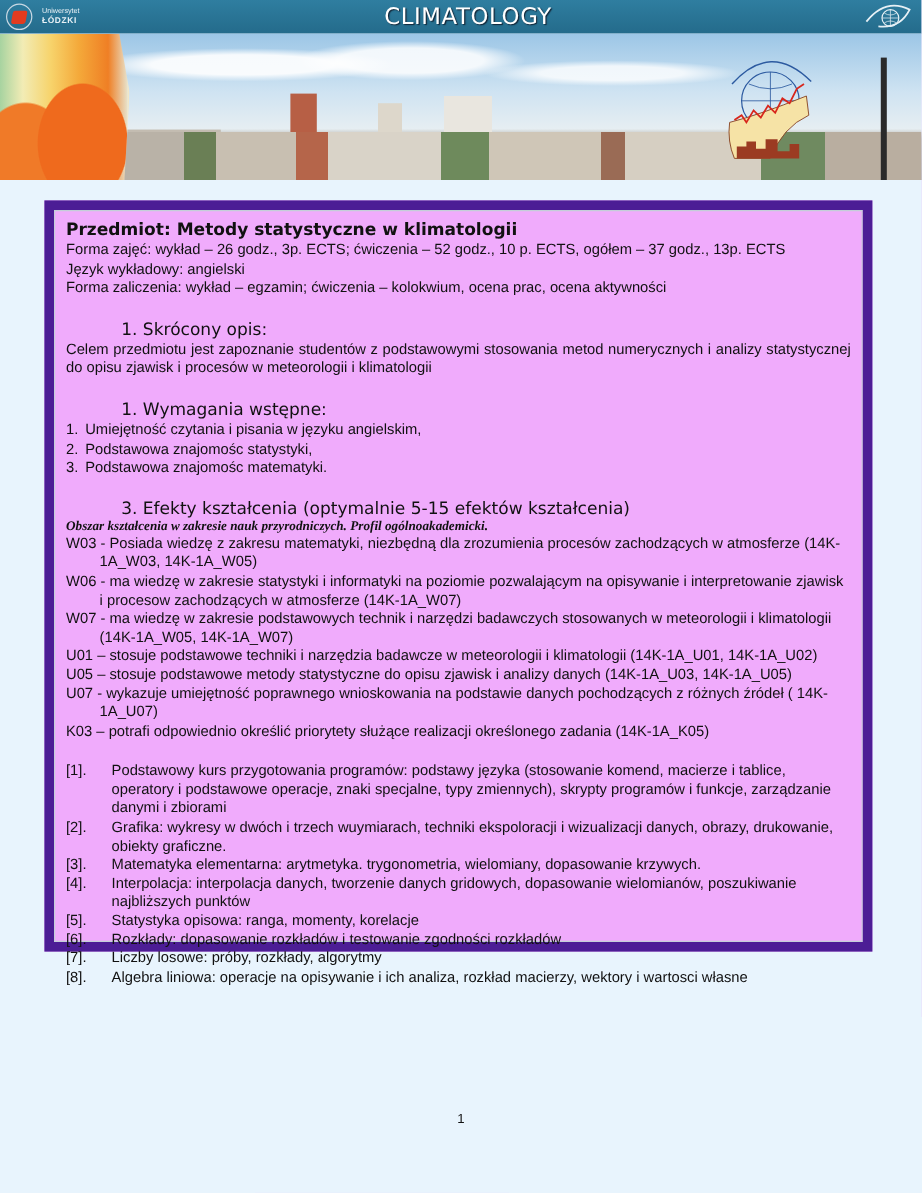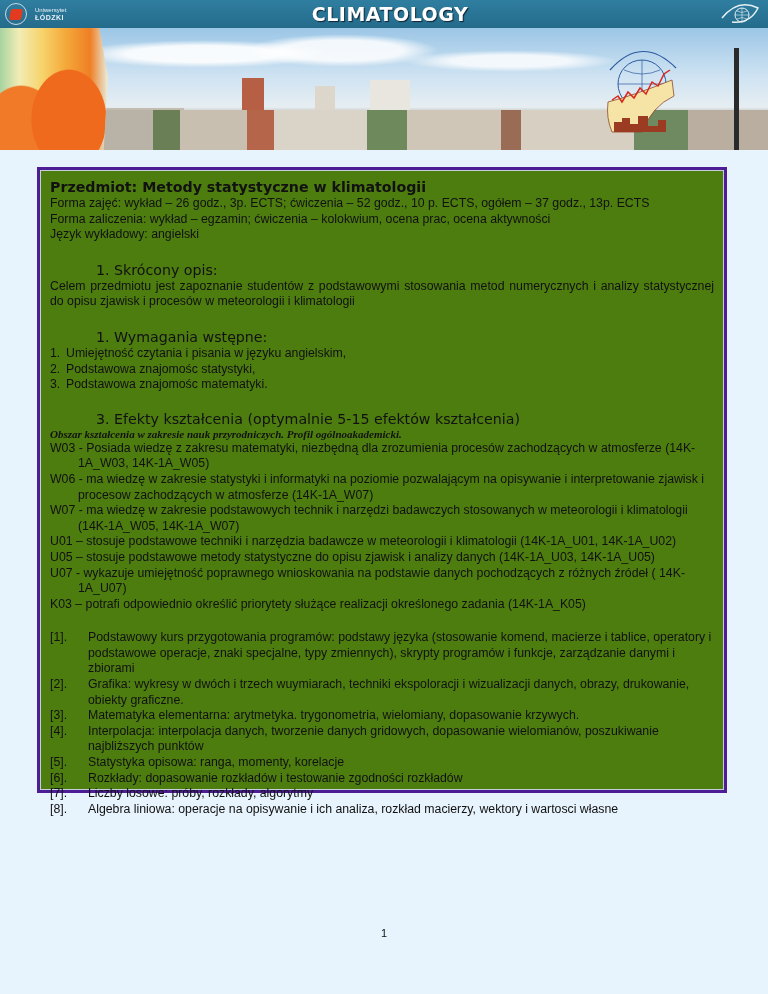--- a/index.html
+++ b/index.html
@@ -6,21 +6,21 @@
   html, body { width: 768px; height: 994px; background: #e8f4fd; overflow: hidden; }
   body { font-family: "Liberation Sans", sans-serif; color: #111; position: relative; }
 
   
   .top-bar {
     position: absolute; left: 0; top: 0; width: 768px; height: 28px;
     background: linear-gradient(#2f7ea0, #246b8b);
     display: flex; align-items: center; justify-content: center;
   }
   .top-title {
-    color: #fff; font-family: "DejaVu Sans", sans-serif; font-weight: bold;
+    color: #fff; font-family: "DejaVu Sans", sans-serif; font-weight: normal;
     font-size: 19px; letter-spacing: 0.5px;
     text-shadow: 1px 1px 1px #123;
     margin-left: 12px;
   }
   .uni-logo { position: absolute; left: 5px; top: 3px; display: flex; align-items: center; gap: 8px; }
   .uni-emblem {
     width: 22px; height: 22px; border-radius: 50%; border: 1px solid #c9d9e4;
     display: flex; align-items: center; justify-content: center;
   }
   .uni-emblem span { width: 12px; height: 11px; background: #e23b1f; border-radius: 2px; transform: skewX(-10deg); display:block; }
@@ -57,21 +57,21 @@
   .t1 { left: 242px; top: 50px; width: 22px; height: 38px; background: #b75f45; }
   .t2 { left: 370px; top: 52px; width: 40px; height: 34px; background: #e9e6df; }
   .t3 { left: 315px; top: 58px; width: 20px; height: 30px; background: #ddd7cb; }
   .t4 { left: 104px; top: 80px; width: 80px; height: 42px; background: #c3bcb1; }
   .mast { position: absolute; left: 734px; top: 20px; width: 5px; height: 102px; background: #2a2a2a; }
   .dept-logo { position: absolute; left: 602px; top: 12px; }
 
   
   .doc-box {
     position: absolute; left: 37px; top: 167px; width: 690px; height: 626px;
-    background: #4d7c0f; border: 3px solid #4c1d95;
+    background: #f0abfc; border: 8px solid #4c1d95;
     box-shadow: inset 0 0 0 1px #c4ced8;
     padding: 8px 10px 0 10px;
   }
   .subject-title { font-family: "DejaVu Sans", sans-serif; font-weight: bold; font-size: 14.2px; line-height: 18px; }
   .line { font-size: 12.3px; line-height: 15.6px; }
   .section-h {
     font-family: "DejaVu Sans", sans-serif; font-weight: normal; font-size: 14.2px; line-height: 18px;
     padding-left: 46px;
   }
   .justify { text-align: justify; text-align-last: left; font-size: 12.3px; line-height: 15.6px; }
@@ -122,22 +122,22 @@
     <path d="M16 44 H64 M40 20 V68 M22 30 Q40 38 58 30 M22 58 Q40 50 58 58" stroke="#2c5aa0" stroke-width="0.7" fill="none"></path>
     <path d="M6 62 Q30 56 70 40 L72 56 Q50 66 40 92 L10 92 Q4 78 6 62 Z" fill="#f6e3a6" stroke="#8b4a2a" stroke-width="0.8"></path>
     <path d="M12 92 V82 H20 V78 H28 V84 H36 V76 H46 V86 H56 V80 H64 V92 Z" fill="#9b3b22"></path>
     <path d="M10 60 L16 56 L20 62 L26 52 L32 58 L38 48 L44 54 L50 42 L56 46 L62 34 L68 30" fill="none" stroke="#d8261c" stroke-width="1.5"></path>
   </svg>
 </div>
 
 <div class="doc-box">
   <div class="subject-title">Przedmiot: Metody statystyczne w klimatologii</div>
   <div class="line">Forma zajęć: wykład – 26 godz., 3p. ECTS; ćwiczenia – 52 godz., 10 p. ECTS, ogółem – 37 godz., 13p. ECTS</div>
+  <div class="line">Język wykładowy: angielski</div>
   <div class="line">Forma zaliczenia: wykład – egzamin; ćwiczenia – kolokwium, ocena prac, ocena aktywności</div>
-  <div class="line">Język wykładowy: angielski</div>
 
   <div style="height:18px"></div>
   <div class="section-h">1. Skrócony opis:</div>
   <div class="justify">Celem przedmiotu jest zapoznanie studentów z podstawowymi stosowania metod numerycznych i analizy statystycznej do opisu zjawisk i procesów w meteorologii i klimatologii</div>
 
   <div style="height:18px"></div>
   <div class="section-h">1. Wymagania wstępne:</div>
   <ol class="num-list">
     <li>
         <span class="n">1.</span>

